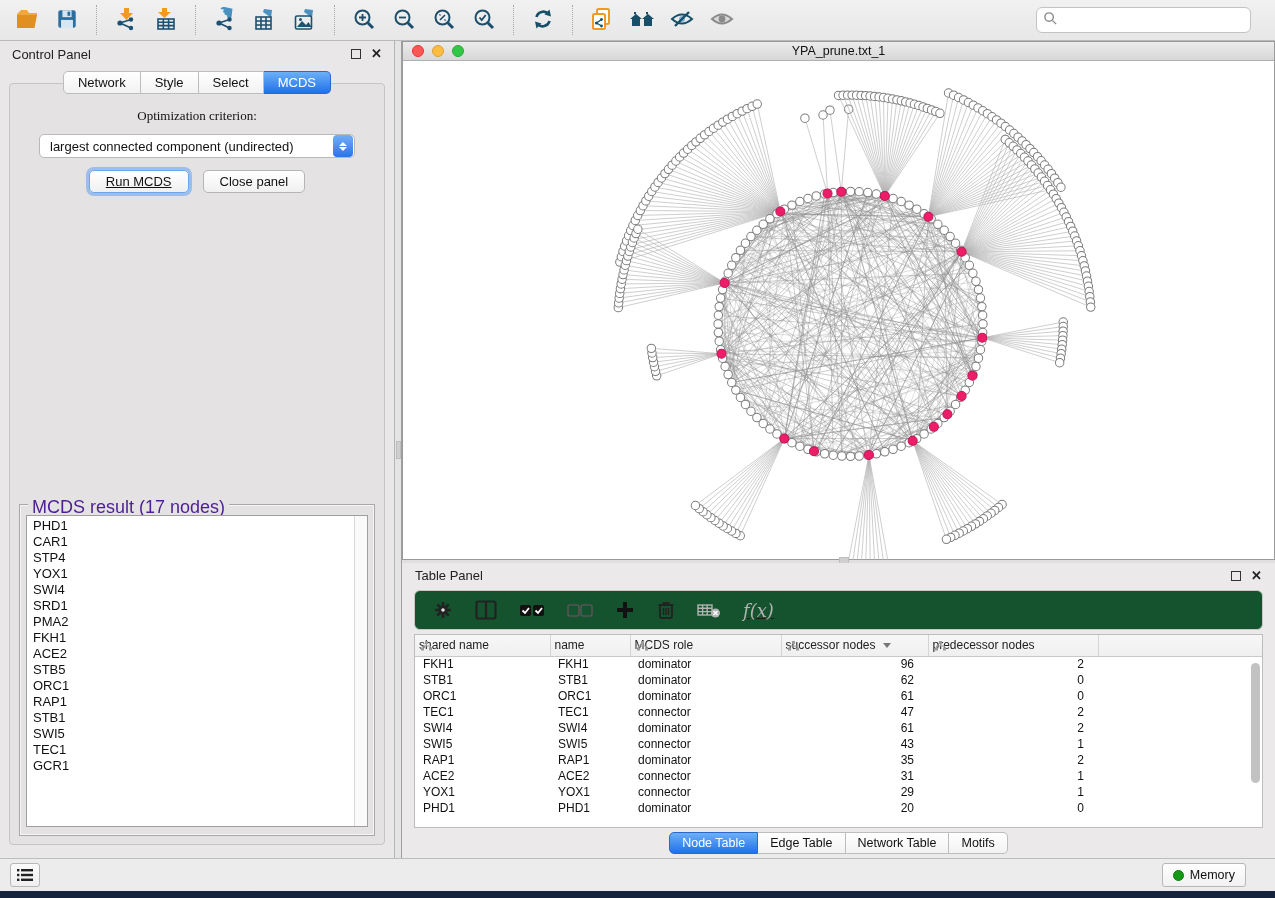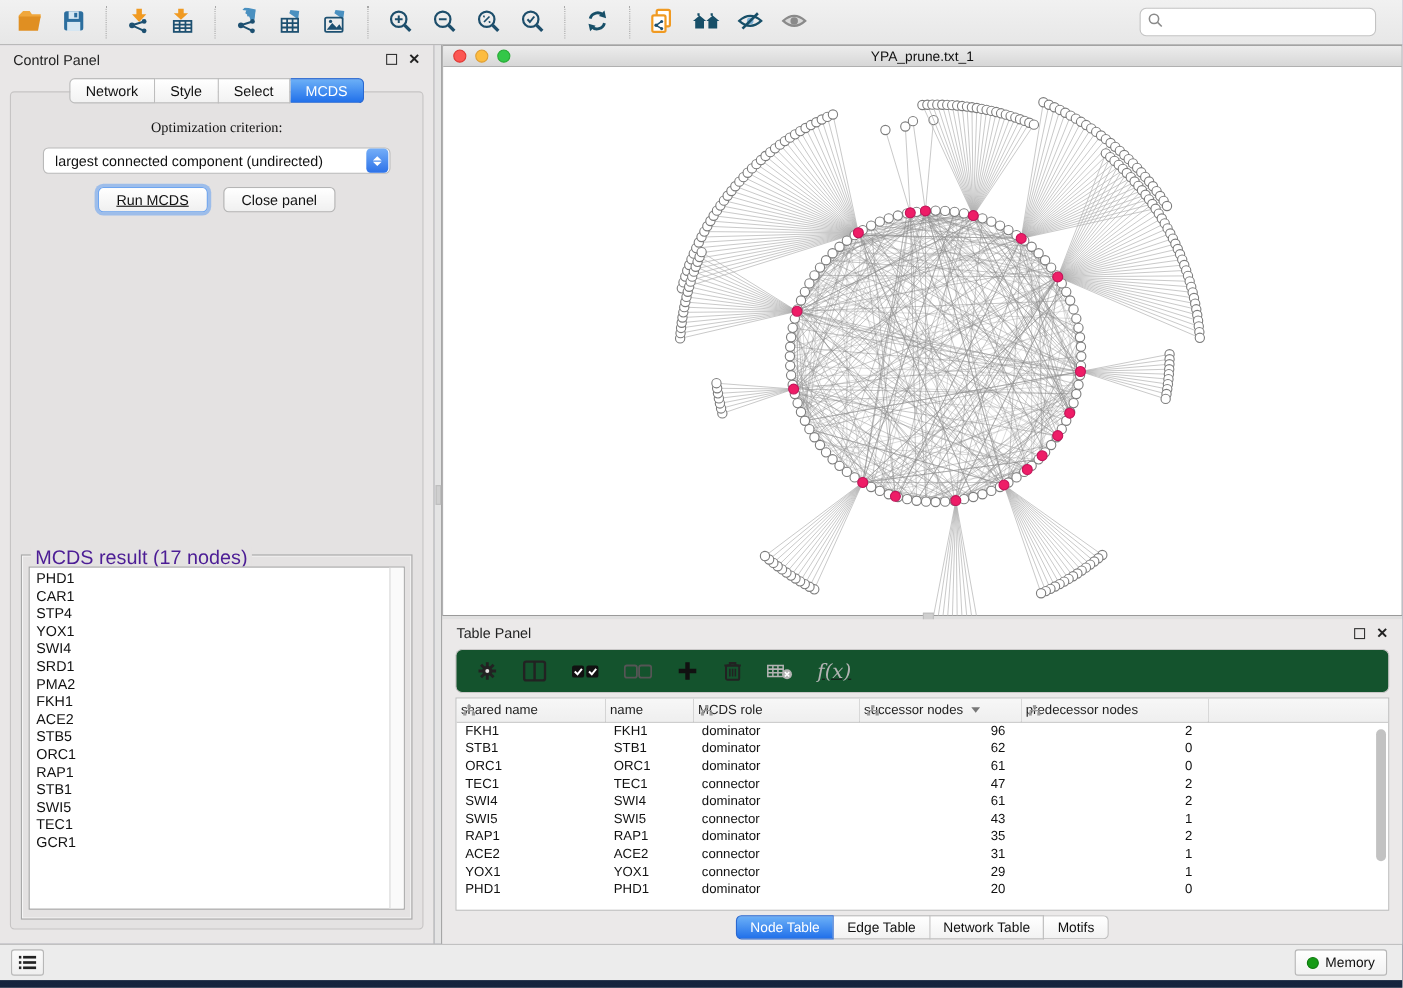--- a/index.html
+++ b/index.html
@@ -98,21 +98,21 @@
   td.cell.num { text-align:right; padding-right:14px; }
   .sort-arrow { width:0; height:0; border-left:4px solid transparent; border-right:4px solid transparent; border-top:5px solid #777; margin-left:2px; }
   .tbl-vscroll { position:absolute; right:2px; top:28px; width:9px; height:120px; background:#c2c2c2; border-radius:5px; }
   .tbl-tabs { height:30px; display:flex; justify-content:center; align-items:center; }
   .tbl-tabs .seg-tab { font-size:12.5px; padding:3px 12px; }
 
   
   .statusbar { height:33px; background:#ececec; border-top:1px solid #bdbdbd; display:flex; align-items:center; padding:0 10px; }
   .list-btn { width:30px; height:24px; background:linear-gradient(#fbfbfb,#efefef); border:1px solid #b7b7b7; border-radius:3px;
               display:flex; align-items:center; justify-content:center; }
-  .memory-btn { margin-left:auto; margin-right:4px; height:24px; background:linear-gradient(#ffffff,#f1f1f1); border:1px solid #b7b7b7;
+  .memory-btn { margin-left:auto; margin-right:19px; height:24px; background:linear-gradient(#ffffff,#f1f1f1); border:1px solid #b7b7b7;
                 border-radius:3px; display:flex; align-items:center; gap:6px; padding:0 10px; font-size:12.5px; color:#111; }
   .mem-dot { width:11px; height:11px; border-radius:50%; background:#169a16; border:1px solid #0e7a0e; }
 
   .desk-strip { height:7px; }
 </style>
 </head>
 <body>
 
 <div class="main-toolbar">
   <div class="tb-btn">

